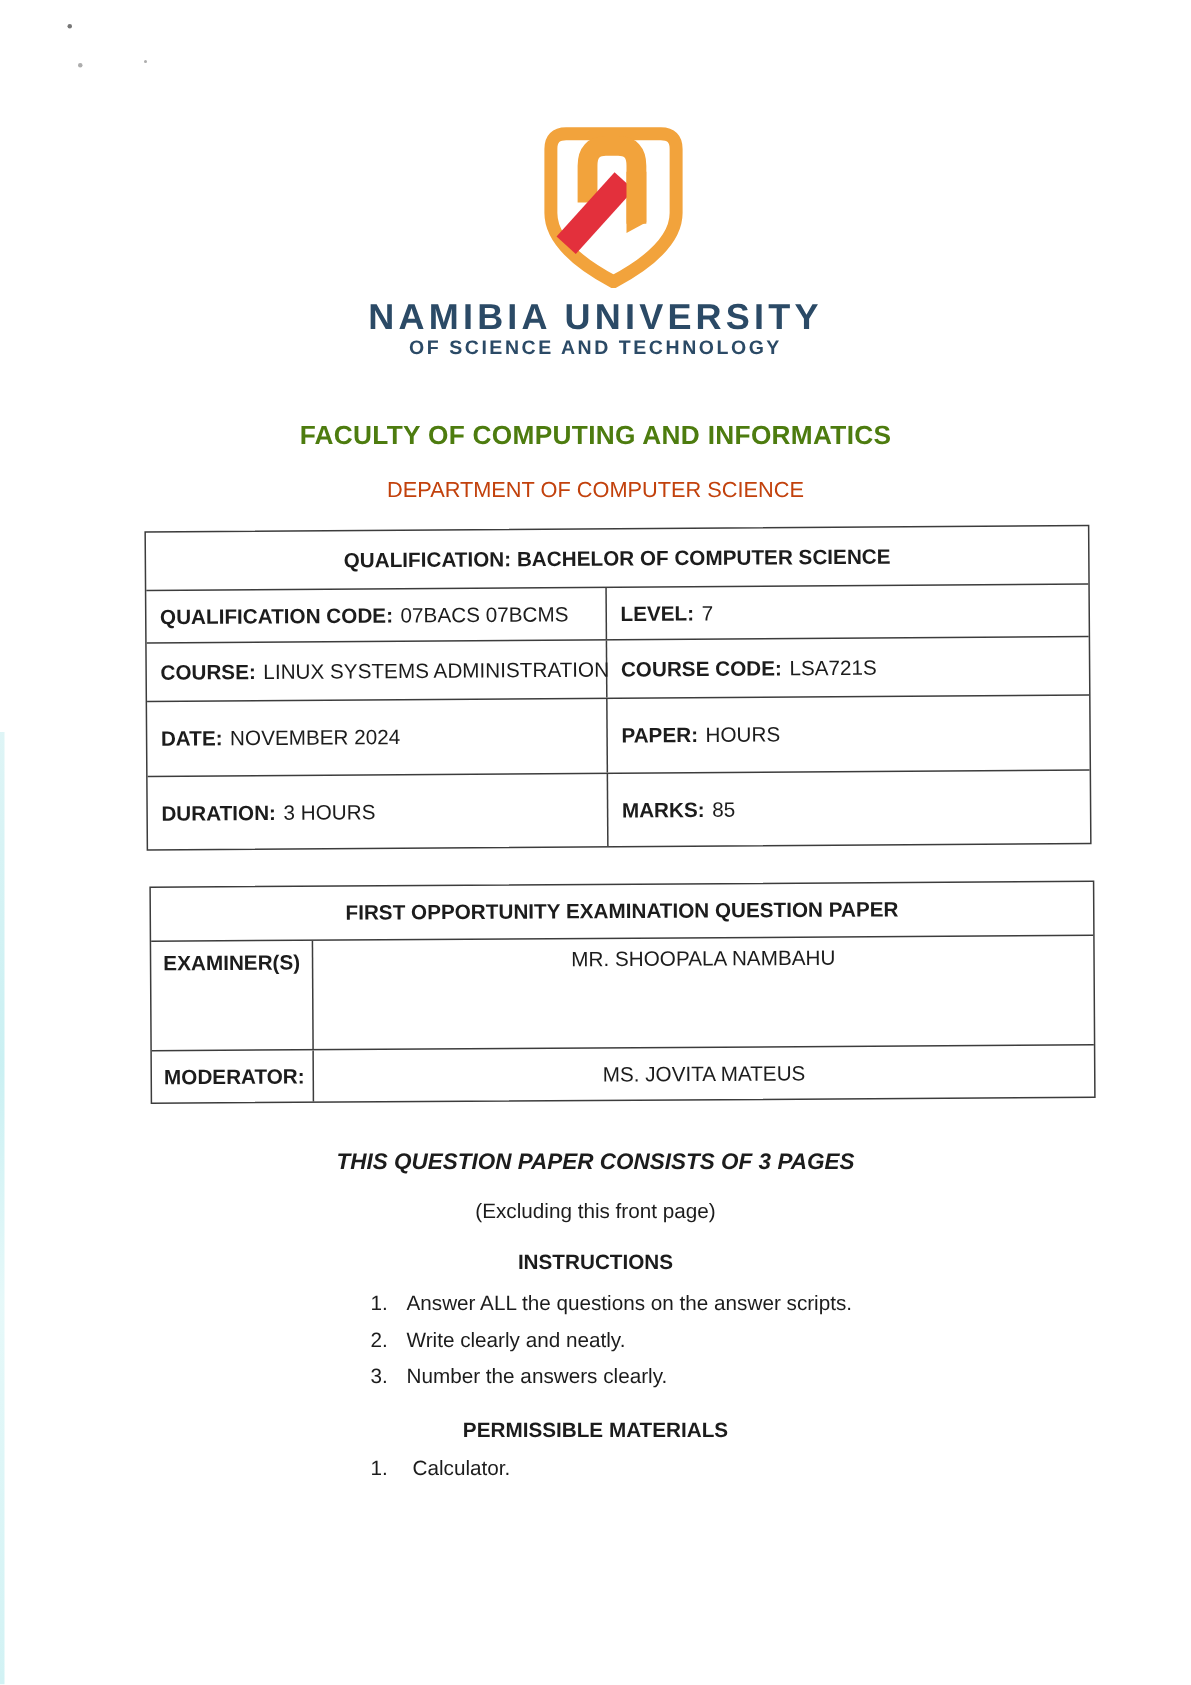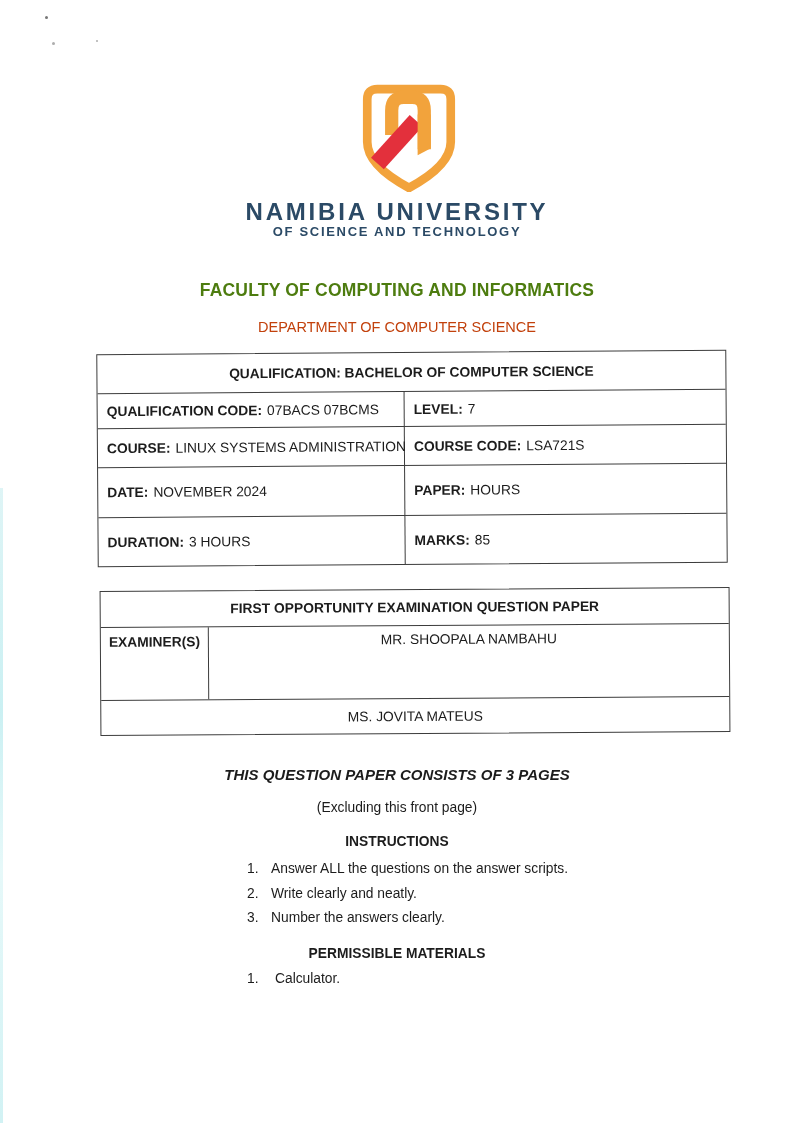--- a/index.html
+++ b/index.html
@@ -121,20 +121,21 @@
   </div>
 </div>
 
 <div class="tbl t2">
   <div class="thead">FIRST OPPORTUNITY EXAMINATION QUESTION PAPER</div>
   <div class="trow r1">
     <div class="lcell">EXAMINER(S)</div>
     <div class="vcell">MR. SHOOPALA NAMBAHU</div>
   </div>
   <div class="trow r2">
+    <div class="lcell">MODERATOR:</div>
     <div class="vcell">MS. JOVITA MATEUS</div>
   </div>
 </div>
 
 <div class="abs center pages-line">THIS QUESTION PAPER CONSISTS OF 3 PAGES</div>
 <div class="abs center excl-line">(Excluding this front page)</div>
 <div class="abs center instr-head">INSTRUCTIONS</div>
 
 <div class="num-list" style="top:861px;">
   <div class="item">

